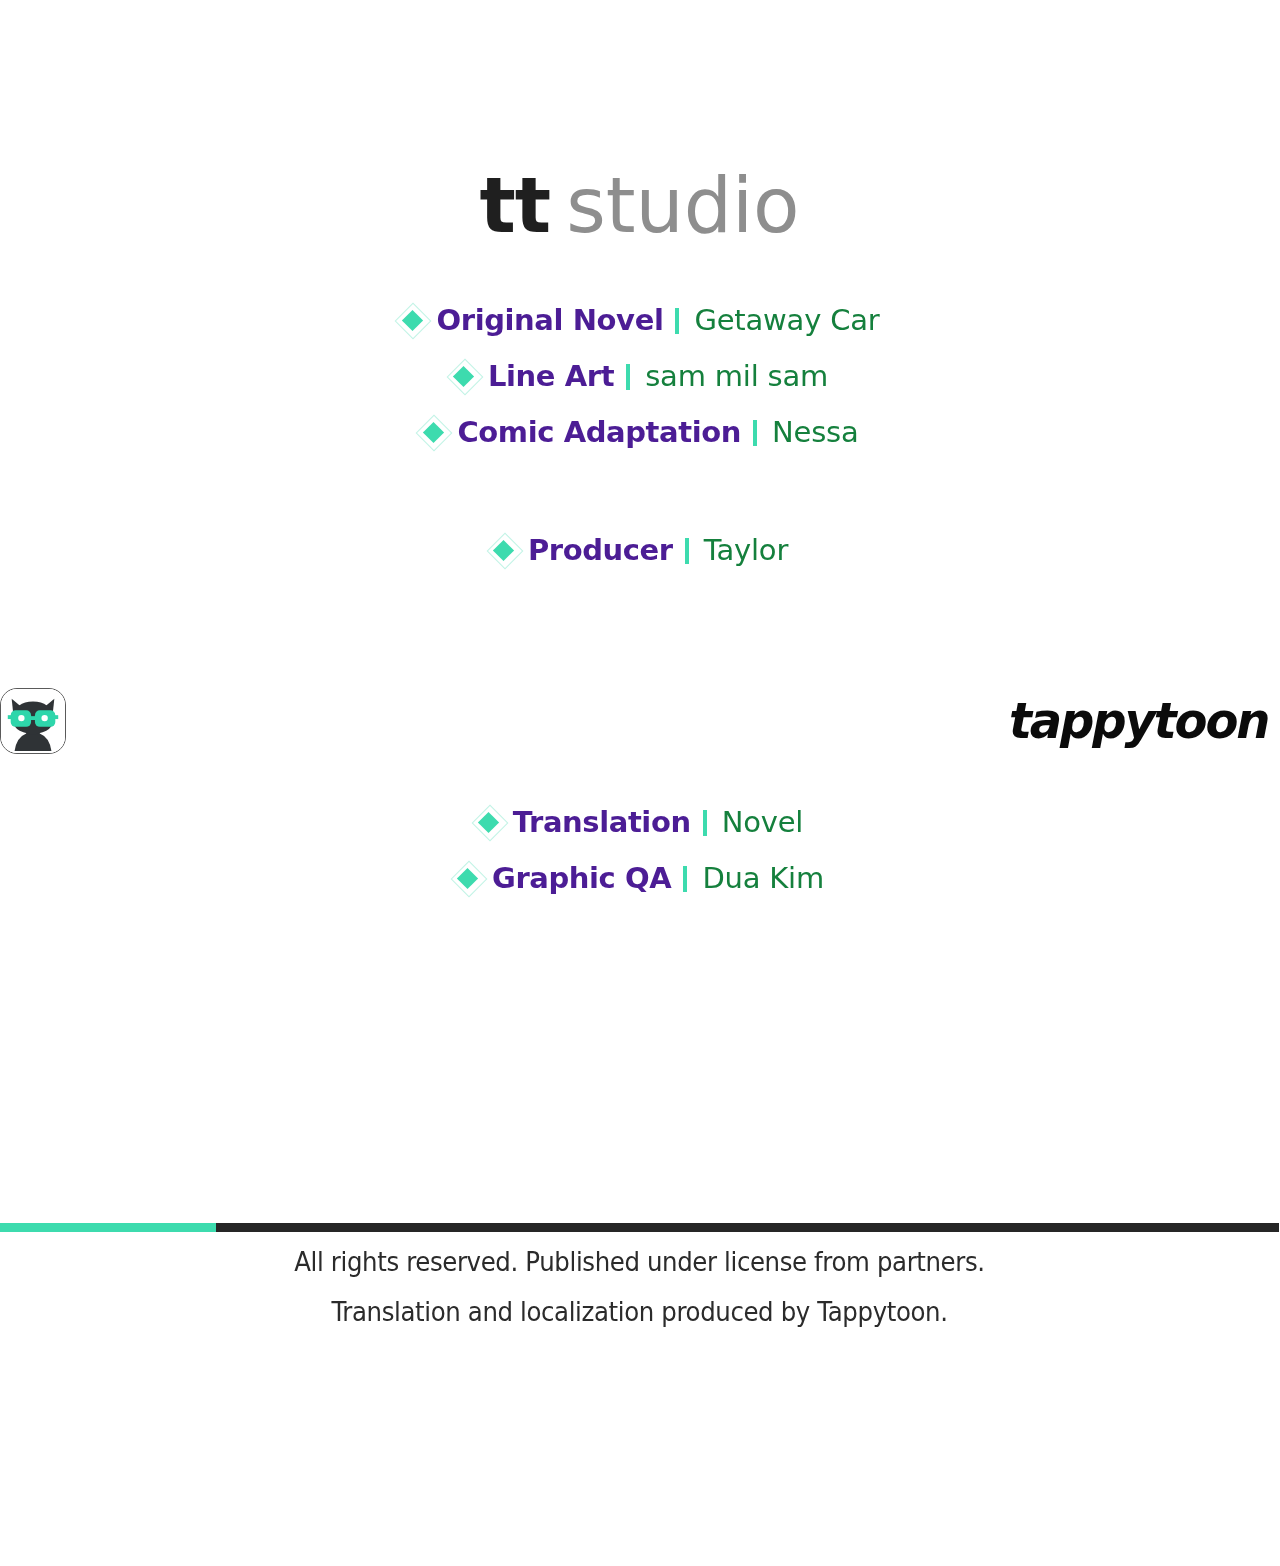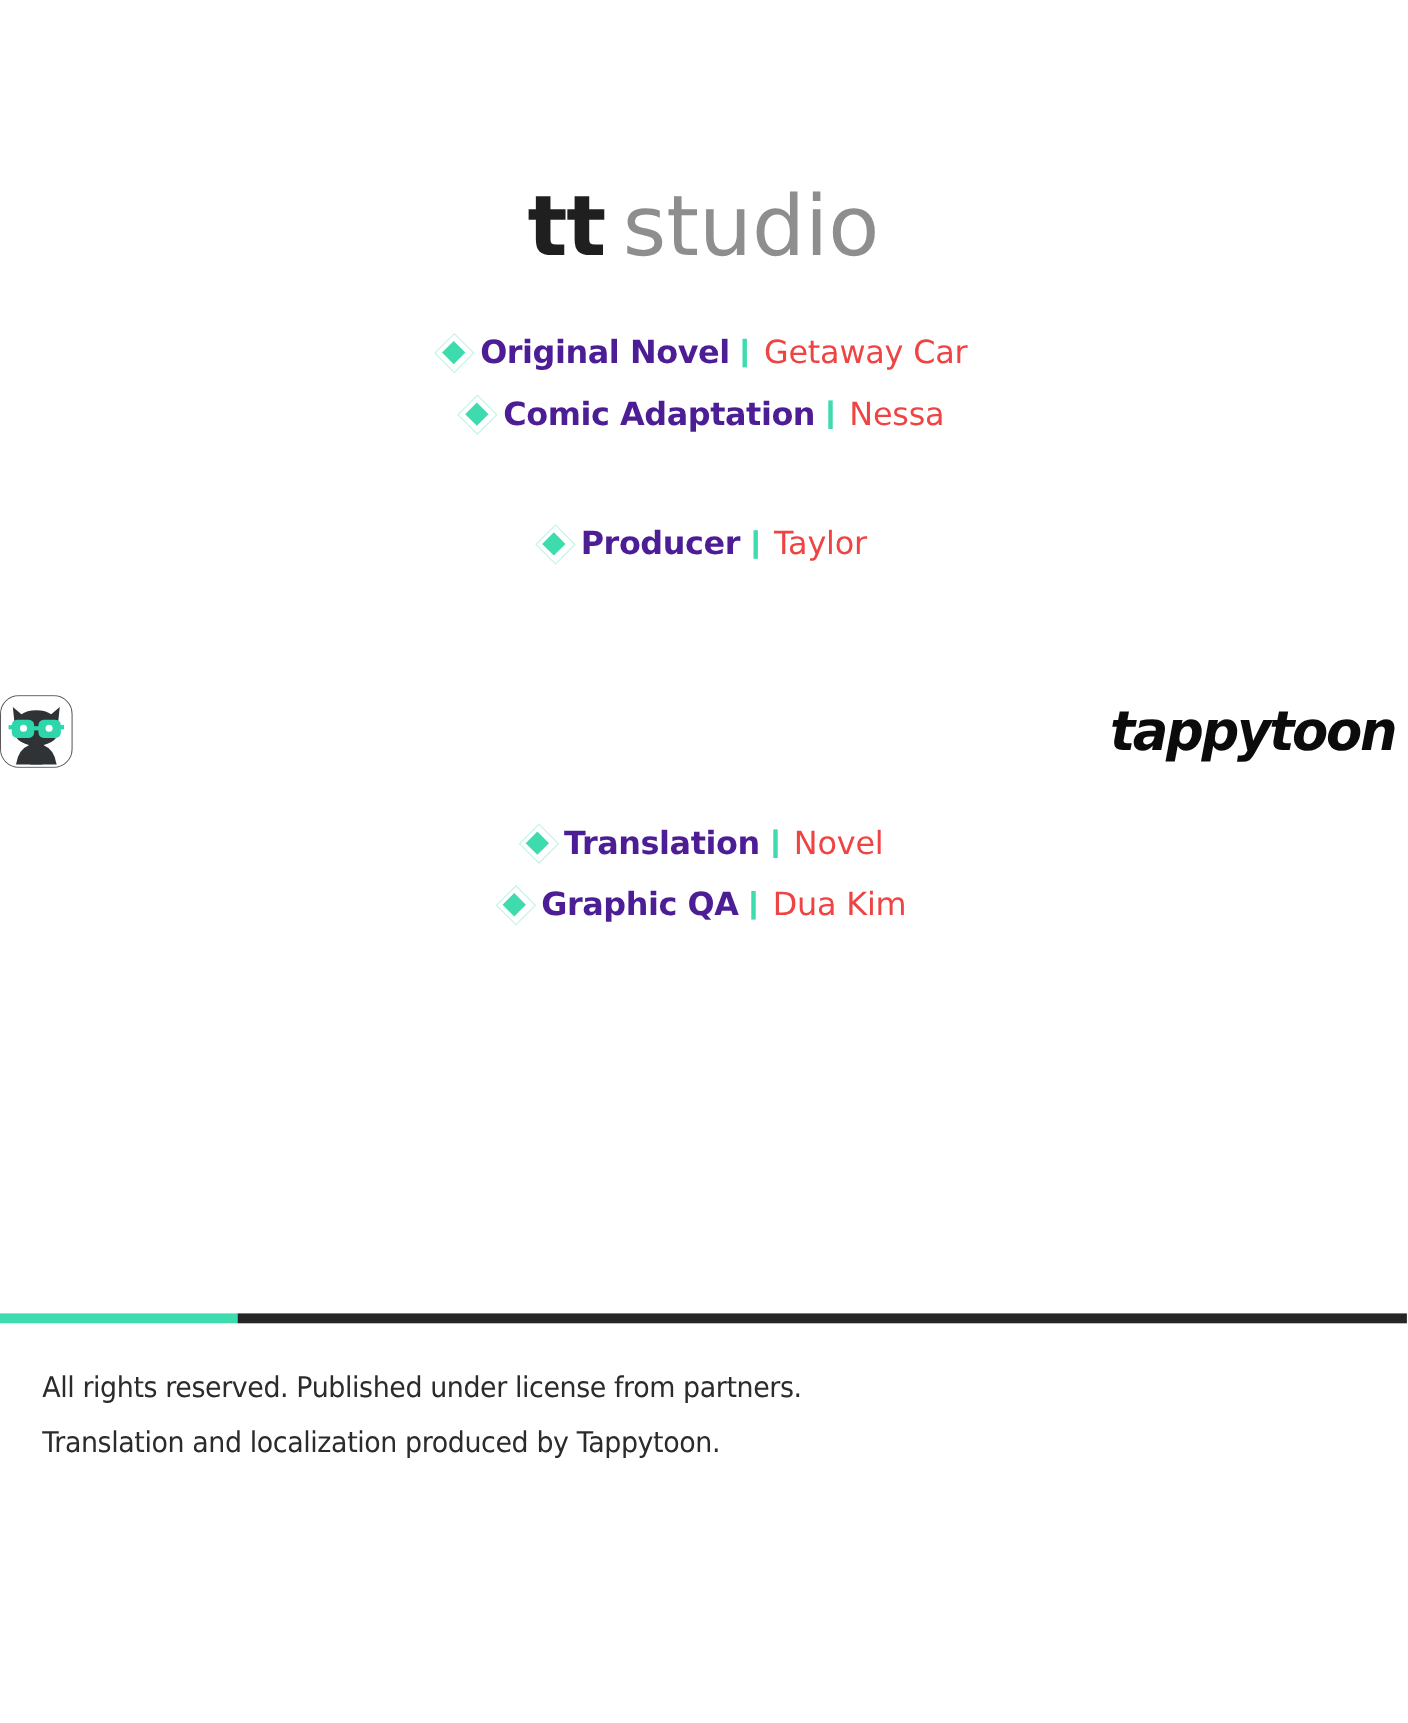--- a/index.html
+++ b/index.html
@@ -114,21 +114,21 @@
     margin: 0 15px 0 12px;
     flex: 0 0 4px;
     position: relative;
     top: 1px;
   }
 
   .value {
     font-family: "DejaVu Sans", sans-serif;
     font-size: 29px;
     font-weight: 400;
-    color: #ef4444;
+    color: #15803d;
     letter-spacing: -0.2px;
   }
 
   
   .brand-row {
     display: flex;
     align-items: center;
     justify-content: space-between;
     margin-top: 110px;
     font-style: italic;
@@ -171,21 +171,22 @@
     background: #3ddbae;
     height: 100%;
   }
   .divider .dark {
     flex: 1 1 auto;
     background: #262626;
     height: 100%;
   }
 
   .footer-text {
-    padding-top: 35px;
+    text-align: center;
+    padding-top: 6px;
     padding-bottom: 228px;
   }
   .footer-text p {
     font-family: "DejaVu Sans", sans-serif;
     font-size: 26px;
     font-weight: 400;
     color: #2b2b2b;
     line-height: 1.92;
     letter-spacing: -0.4px;
     transform: scaleX(0.94);
@@ -202,20 +203,26 @@
 
   <div class="credit-block">
 
     <div class="credit-line">
       <span class="diamond"></span>
       <span class="role">Original Novel</span>
       <span class="sep"></span>
       <span class="value">Getaway Car</span>
     </div>
 
+    <div class="credit-line">
+      <span class="diamond"></span>
+      <span class="role">Line Art</span>
+      <span class="sep"></span>
+      <span class="value">sam mil sam</span>
+    </div>
 
     <div class="credit-line">
       <span class="diamond"></span>
       <span class="role">Comic Adaptation</span>
       <span class="sep"></span>
       <span class="value">Nessa</span>
     </div>
 
     <div class="credit-line gap-above">
       <span class="diamond"></span>

